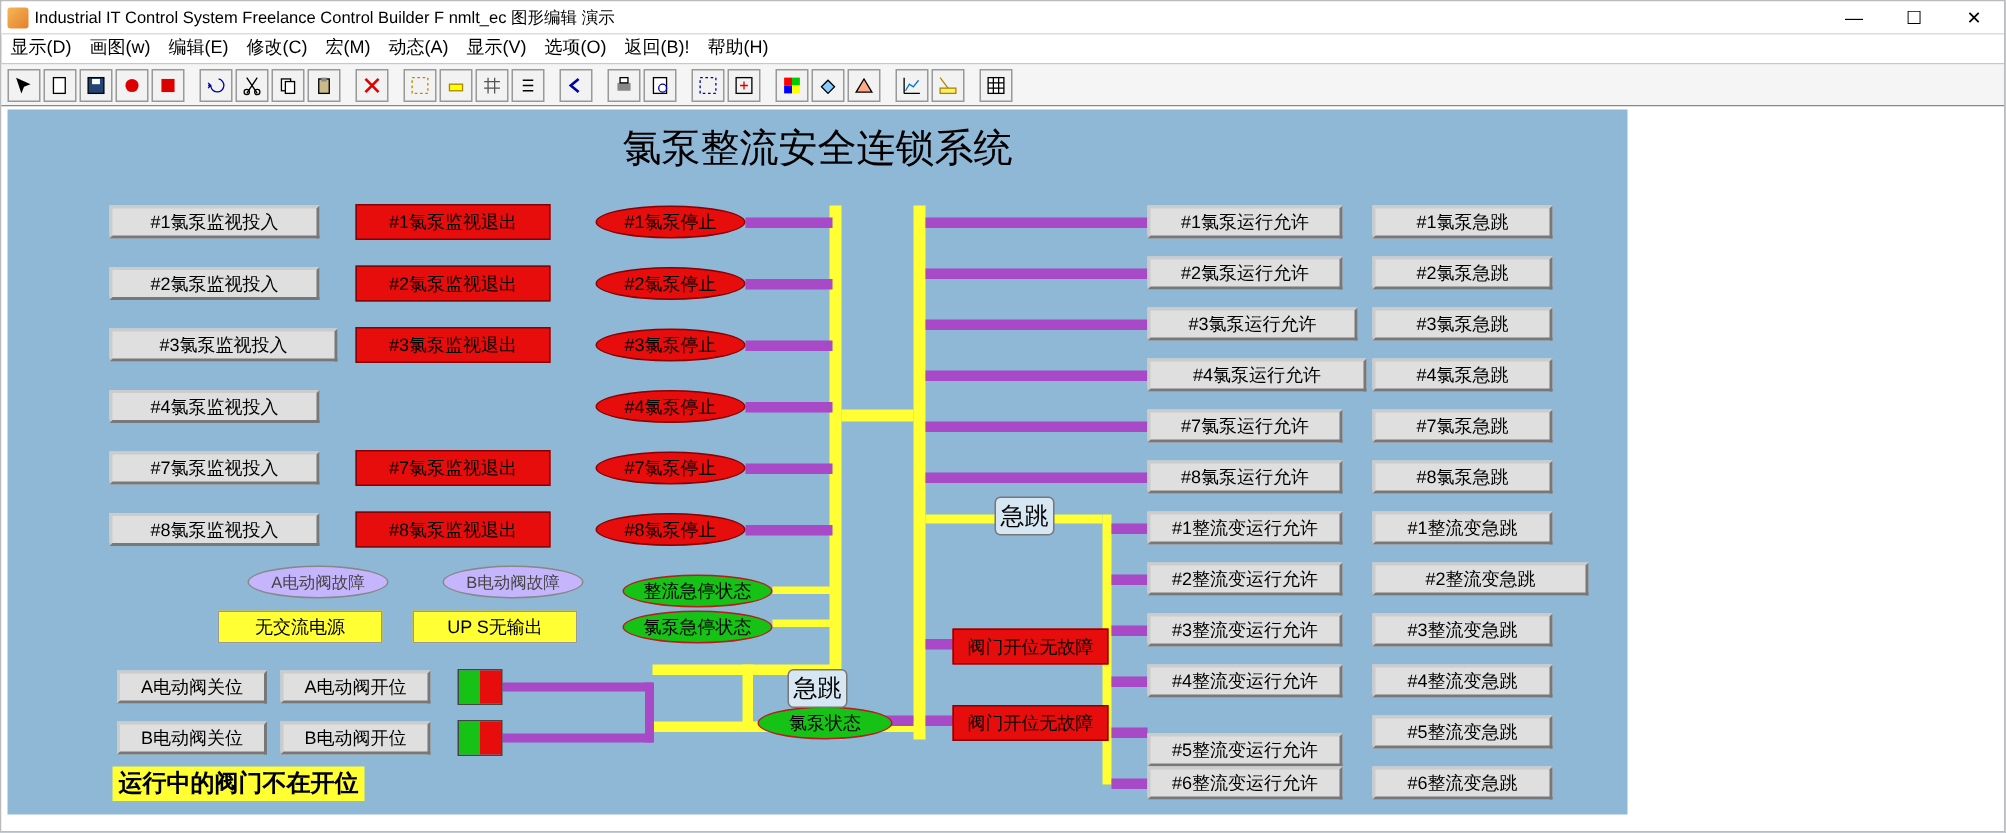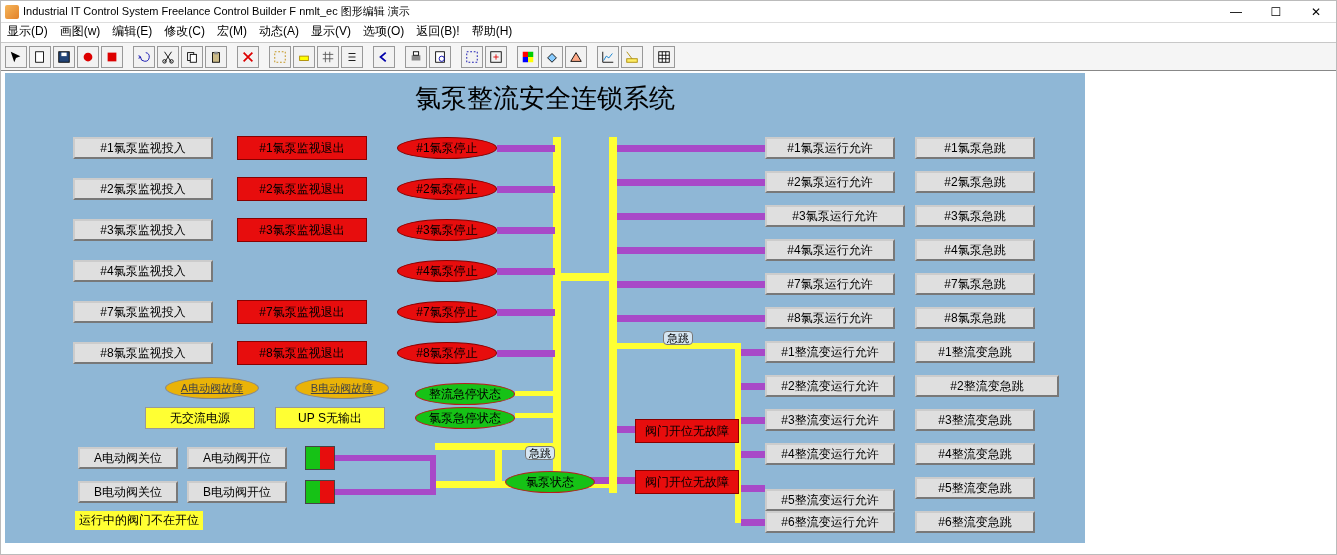--- a/index.html
+++ b/index.html
@@ -116,37 +116,38 @@
     height: 22px;
     background: #ffff33;
     border: 1px solid #999;
   }
   .oval-red, .oval-green, .oval-white {
     height: 22px;
     border-radius: 50%;
   }
   .oval-red   { background: #e70d0d; border: 1px solid #800; }
   .oval-green { background: #16c216; border: 1px solid #b91c1c; }
-  .oval-white { background: #eab308; border: 1px solid #888; color: #444; font-size: 11px; text-decoration: underline; }
+  .oval-white { background: #c4b5fd; border: 1px solid #888; color: #444; font-size: 11px; }
   .block-light {
     position: absolute;
     height: 24px;
     display: flex;
     border: 1px solid #444;
   }
   .block-light .lamp { width: 14px; }
   .block-light .green { background: #16c216; }
   .block-light .red   { background: #e70d0d; }
   .footer-note {
     position: absolute;
-    font-size: 12px;
+    font-size: 16px;
     background: #ffff33;
     padding: 1px 4px;
-  }
-  .label-small { font-size: 11px; background:#d6e6f2; border:1px solid #777; border-radius:4px; padding:0 3px; height:14px; }
+    font-weight: bold;
+  }
+  .label-small { font-size: 16px; background:#d6e6f2; border:1px solid #777; border-radius:4px; padding:12px 3px; height:14px; }
   .scada svg.wires { position:absolute; left:0; top:0; width:1080px; height:470px; pointer-events:none; }
 </style>
 </head>
 <body>
 
 <div class="window">
 
   <div class="titlebar">
     <div class="title-ico"></div>
     <span>Industrial IT Control System Freelance Control Builder F nmlt_ec 图形编辑 演示</span>
@@ -377,21 +378,21 @@
           <rect x="330" y="382" width="100" height="6"></rect>
           <rect x="330" y="416" width="100" height="6"></rect>
           <rect x="425" y="382" width="6" height="40"></rect>
         </g>
       </svg>
 
       <div class="scada-title">氯泵整流安全连锁系统</div>
 
       <div class="btn-gray" style="left:68px;  top:64px;  width:140px">#1氯泵监视投入</div>
       <div class="btn-gray" style="left:68px;  top:105px; width:140px">#2氯泵监视投入</div>
-      <div class="btn-gray" style="left:68px;  top:146px; width:140px">#3氯泵监视投入</div>
+      <div class="btn-gray" style="left:68px;  top:146px; width:152px">#3氯泵监视投入</div>
       <div class="btn-gray" style="left:68px;  top:187px; width:140px">#4氯泵监视投入</div>
       <div class="btn-gray" style="left:68px;  top:228px; width:140px">#7氯泵监视投入</div>
       <div class="btn-gray" style="left:68px;  top:269px; width:140px">#8氯泵监视投入</div>
 
       <div class="btn-red" style="left:232px; top:63px;  width:130px">#1氯泵监视退出</div>
       <div class="btn-red" style="left:232px; top:104px; width:130px">#2氯泵监视退出</div>
       <div class="btn-red" style="left:232px; top:145px; width:130px">#3氯泵监视退出</div>
       <div class="btn-red" style="left:232px; top:227px; width:130px">#7氯泵监视退出</div>
       <div class="btn-red" style="left:232px; top:268px; width:130px">#8氯泵监视退出</div>
 
@@ -430,21 +431,21 @@
       <div class="block-light" style="left:300px; top:407px">
           <span class="lamp green"></span>
           <span class="lamp red"></span>
         </div>
 
       <div class="footer-note" style="left:70px; top:438px">运行中的阀门不在开位</div>
 
       <div class="btn-gray" style="left:760px; top:64px;  width:130px">#1氯泵运行允许</div>
       <div class="btn-gray" style="left:760px; top:98px;  width:130px">#2氯泵运行允许</div>
       <div class="btn-gray" style="left:760px; top:132px; width:140px">#3氯泵运行允许</div>
-      <div class="btn-gray" style="left:760px; top:166px; width:130px">#4氯泵运行允许</div>
+      <div class="btn-gray" style="left:760px; top:166px; width:146px">#4氯泵运行允许</div>
       <div class="btn-gray" style="left:760px; top:200px; width:130px">#7氯泵运行允许</div>
       <div class="btn-gray" style="left:760px; top:234px; width:130px">#8氯泵运行允许</div>
 
       <div class="btn-gray" style="left:910px; top:64px;  width:120px">#1氯泵急跳</div>
       <div class="btn-gray" style="left:910px; top:98px;  width:120px">#2氯泵急跳</div>
       <div class="btn-gray" style="left:910px; top:132px; width:120px">#3氯泵急跳</div>
       <div class="btn-gray" style="left:910px; top:166px; width:120px">#4氯泵急跳</div>
       <div class="btn-gray" style="left:910px; top:200px; width:120px">#7氯泵急跳</div>
       <div class="btn-gray" style="left:910px; top:234px; width:120px">#8氯泵急跳</div>
 

